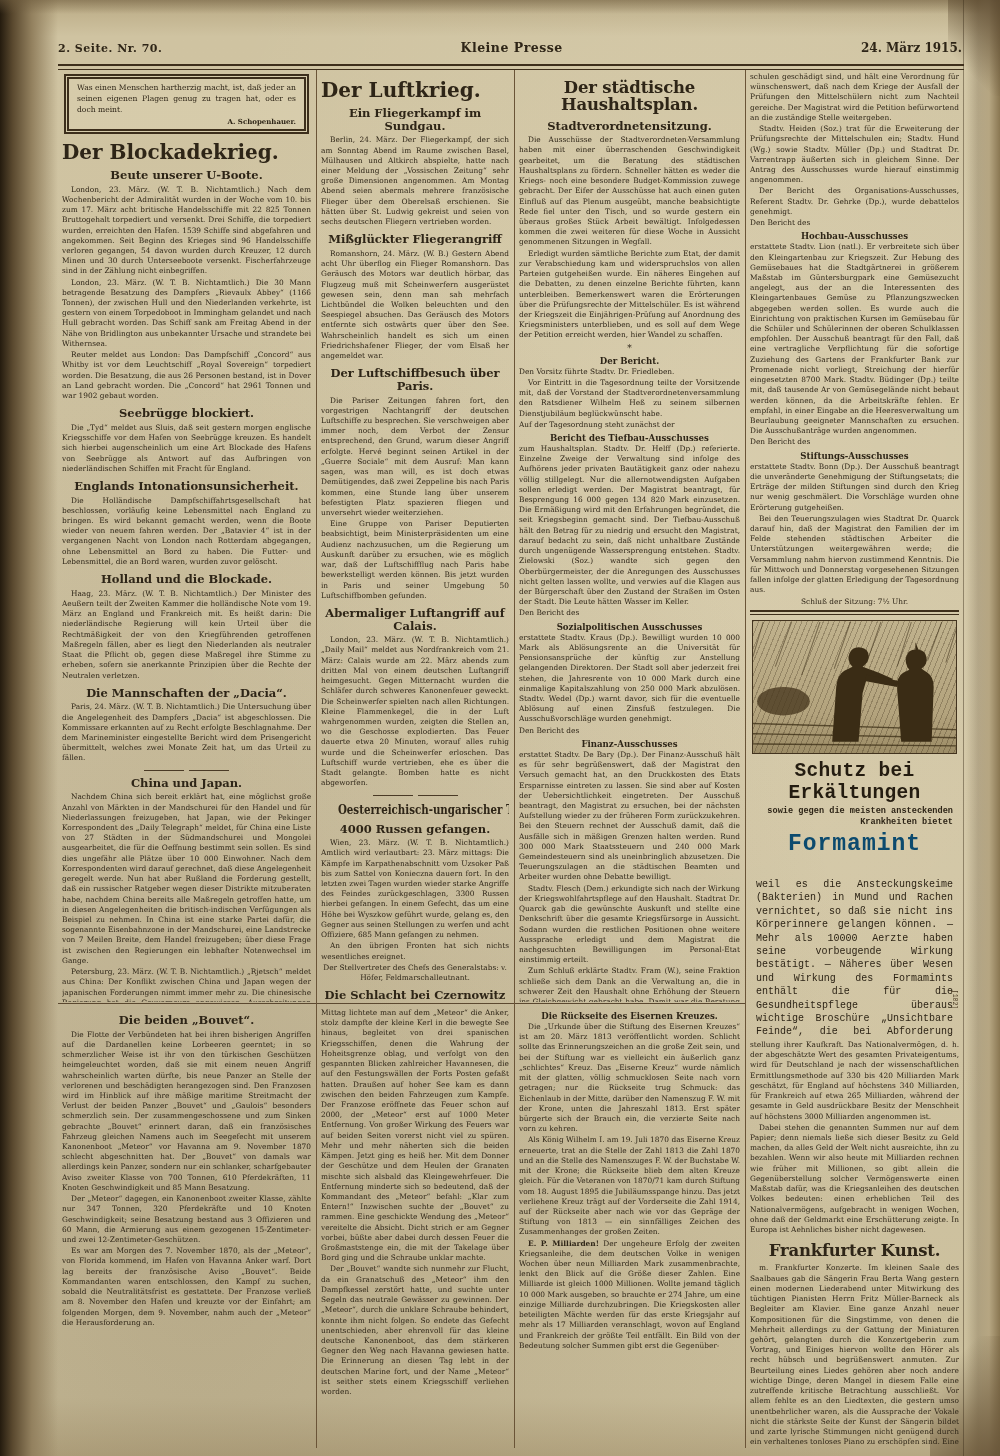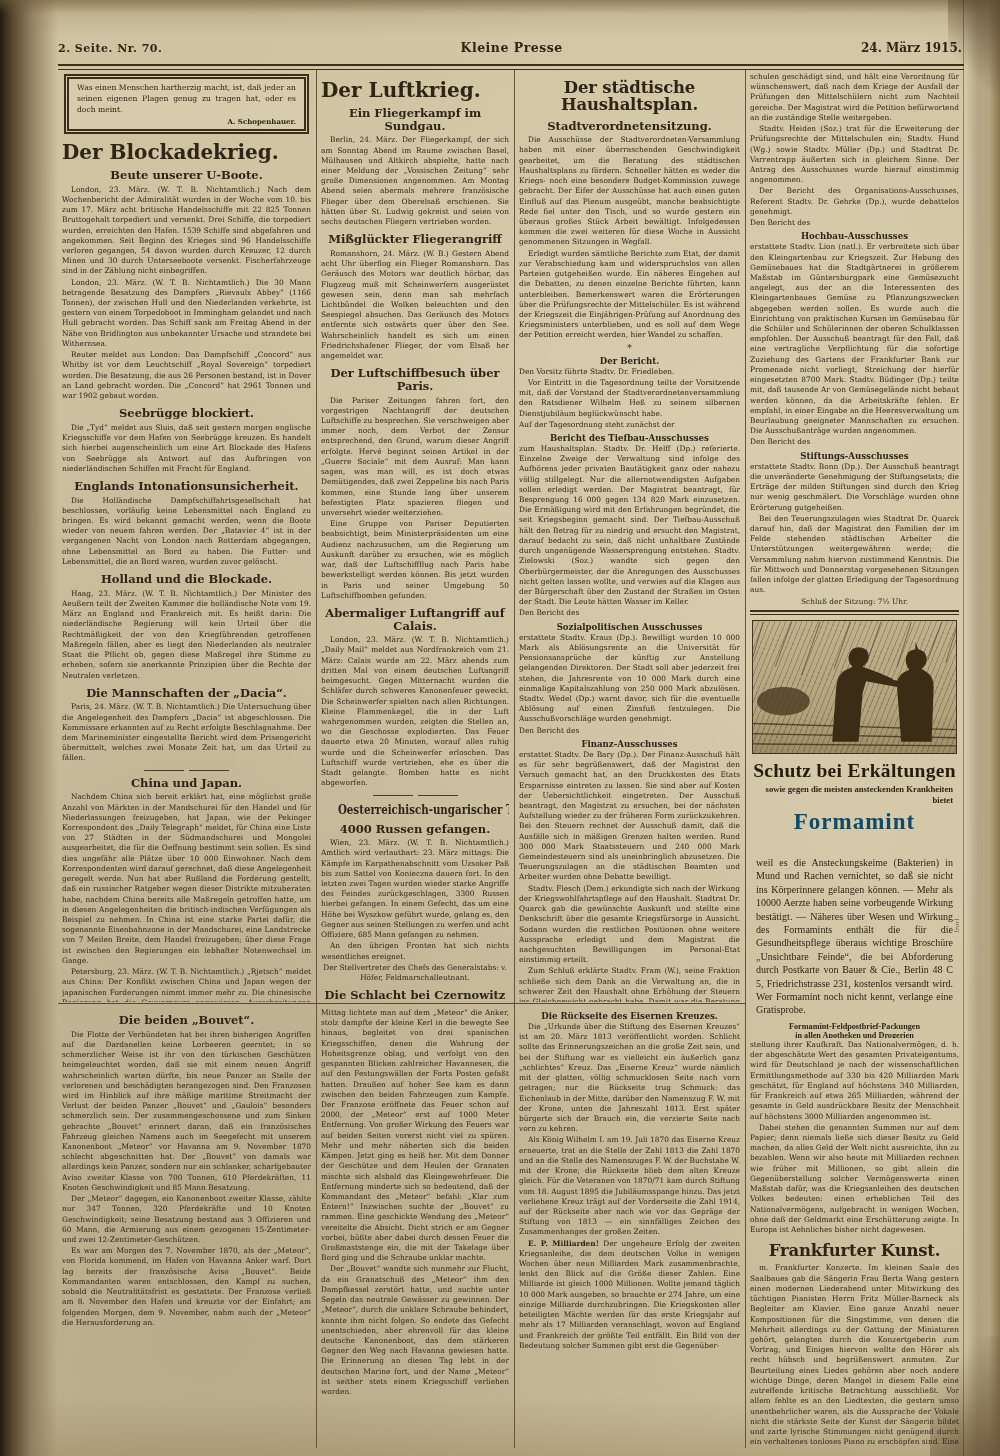--- a/index.html
+++ b/index.html
@@ -59,21 +59,21 @@
   .b-star{text-align:center;font-size:9px;margin:2px 0;}
   .b-div{display:flex;align-items:center;justify-content:center;gap:5px;font-size:6px;margin:6px 0;color:#453620;}
   .b-div::before,.b-div::after{content:"";width:40px;border-top:1px solid #4a3a26;}
 
   
   .quote{border:5px double #3c2e1b;padding:3px 8px 3px;margin:2px 2px 4px;background:rgba(236,226,198,.25);}
   .quote-text{font-size:7.6px;line-height:1.45;text-align:justify;}
   .quote-attr{font-size:7px;text-align:right;margin-top:2px;font-weight:bold;}
 
   
-  .ad{margin:4px 0 0;position:relative;font-family:Liberation Serif, serif;}
+  .ad{margin:4px 0 0;position:relative;font-family:Liberation Mono, monospace;}
   .heavy-rule{border-top:2px solid #3e2f1b;border-bottom:1px solid #3e2f1b;height:2px;margin:3px 0;}
   .ad-pic{border:1px solid #42331e;height:132px;margin:5px 2px 6px;position:relative;overflow:hidden;
     background:
       repeating-linear-gradient(112deg, rgba(62,47,26,.30) 0 1px, rgba(0,0,0,0) 1px 5px),
       linear-gradient(180deg,#c0b28d 0,#b3a37d 70%,#9c8c66 100%);}
   .ad-pic svg{position:absolute;left:0;top:0;width:100%;height:100%;}
   .ad-h1{font-size:19.5px;font-weight:bold;text-align:center;letter-spacing:.3px;margin:2px 0 2px;color:#241c10;}
   .ad-sub{font-size:8.6px;font-weight:bold;text-align:right;line-height:1.3;margin:0 6px;}
   .ad-brand{font-size:23px;font-weight:bold;text-align:center;letter-spacing:1px;margin:3px 0 21px;color:#0c4a6e;}
   .ad-body{font-size:10px;line-height:1.34;text-align:justify;margin:5px 6px;}

